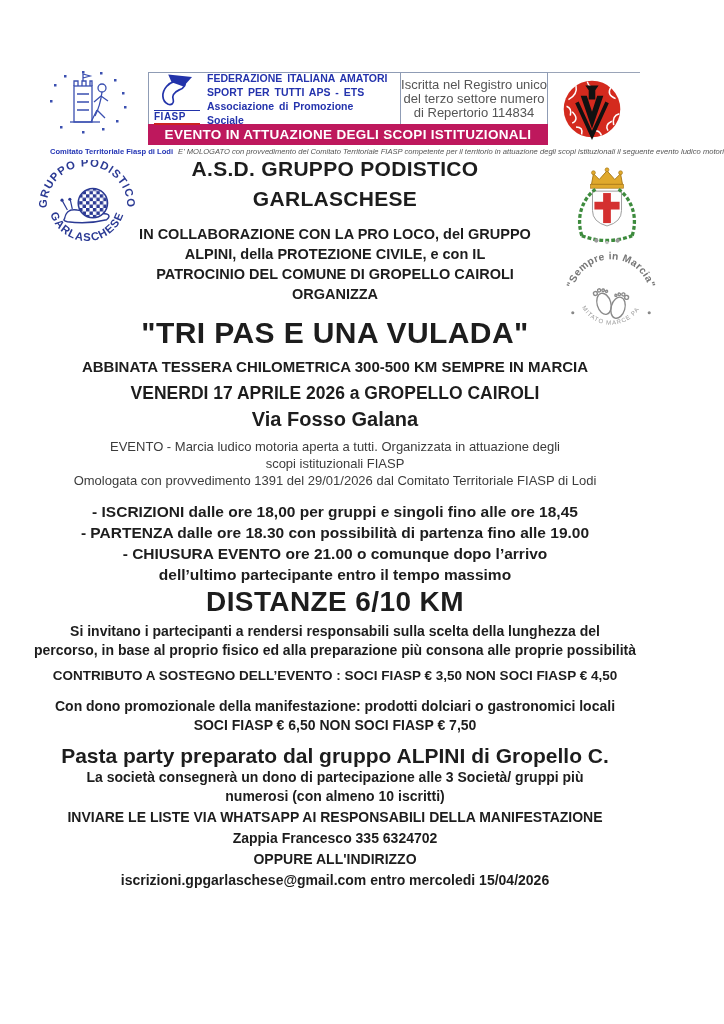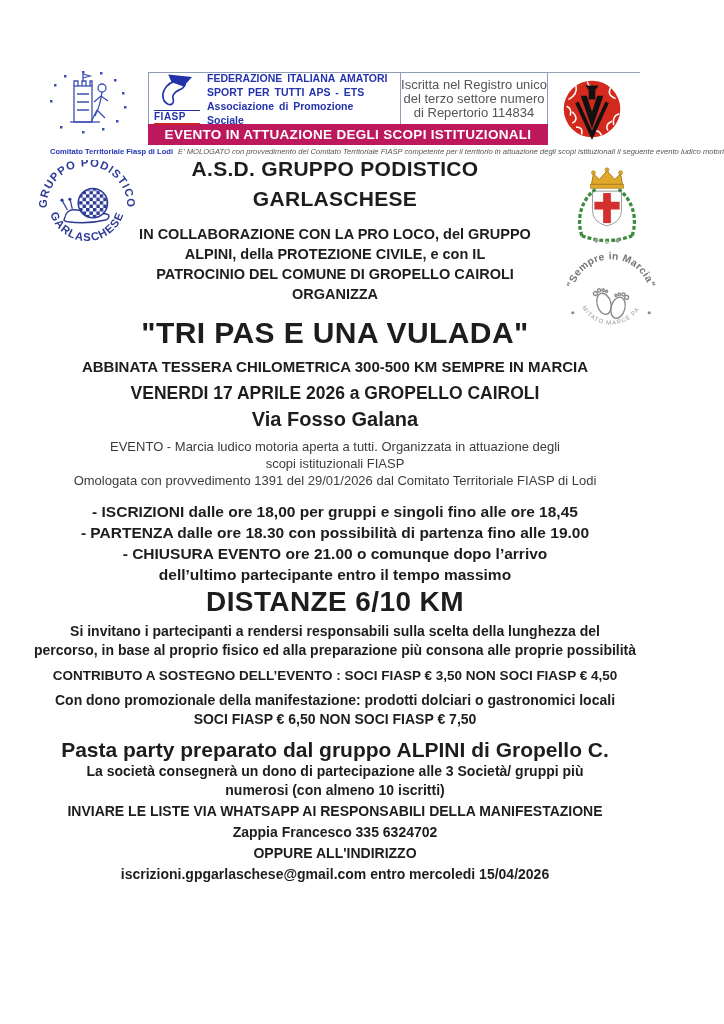--- a/index.html
+++ b/index.html
@@ -39,21 +39,21 @@
   .collab   { margin-top:10px; font-size:14.5px; font-weight:bold; line-height:20px; }
   .title    { margin-top:12px; font-size:30px; font-weight:bold; letter-spacing:.4px; }
   .abbinata { margin-top:8px;  font-size:15px; font-weight:bold; }
   .dateline { margin-top:8px;  font-size:17.5px; font-weight:bold; }
   .via      { margin-top:4px;  font-size:20px; font-weight:bold; }
   .evento   { margin-top:7px;  font-size:13px; color:#3c3c3c; line-height:17px; }
   .schedule { margin-top:12px; font-size:15.5px; font-weight:bold; line-height:21px; }
   .distanze { margin-top:1px;  font-size:28px; font-weight:800; letter-spacing:.4px; }
   .resp     { margin-top:4px;  font-size:14px; font-weight:bold; line-height:19px; }
   .contrib  { margin-top:8px;  font-size:13.5px; font-weight:bold; }
-  .gift     { margin-top:8px; font-size:14px; font-weight:bold; line-height:19px; }
+  .gift     { margin-top:14px; font-size:14px; font-weight:bold; line-height:19px; }
   .pasta    { margin-top:9px;  font-size:21px; font-weight:bold; }
   .awards   {  font-size:14px; font-weight:bold; line-height:19px; }
   .line-sm  { margin-top:2px;  font-size:14px; font-weight:bold; line-height:19px; }
 </style>
 </head>
 <body>
 
 <div class="page">
 
   <div class="hdr-topline"></div>

